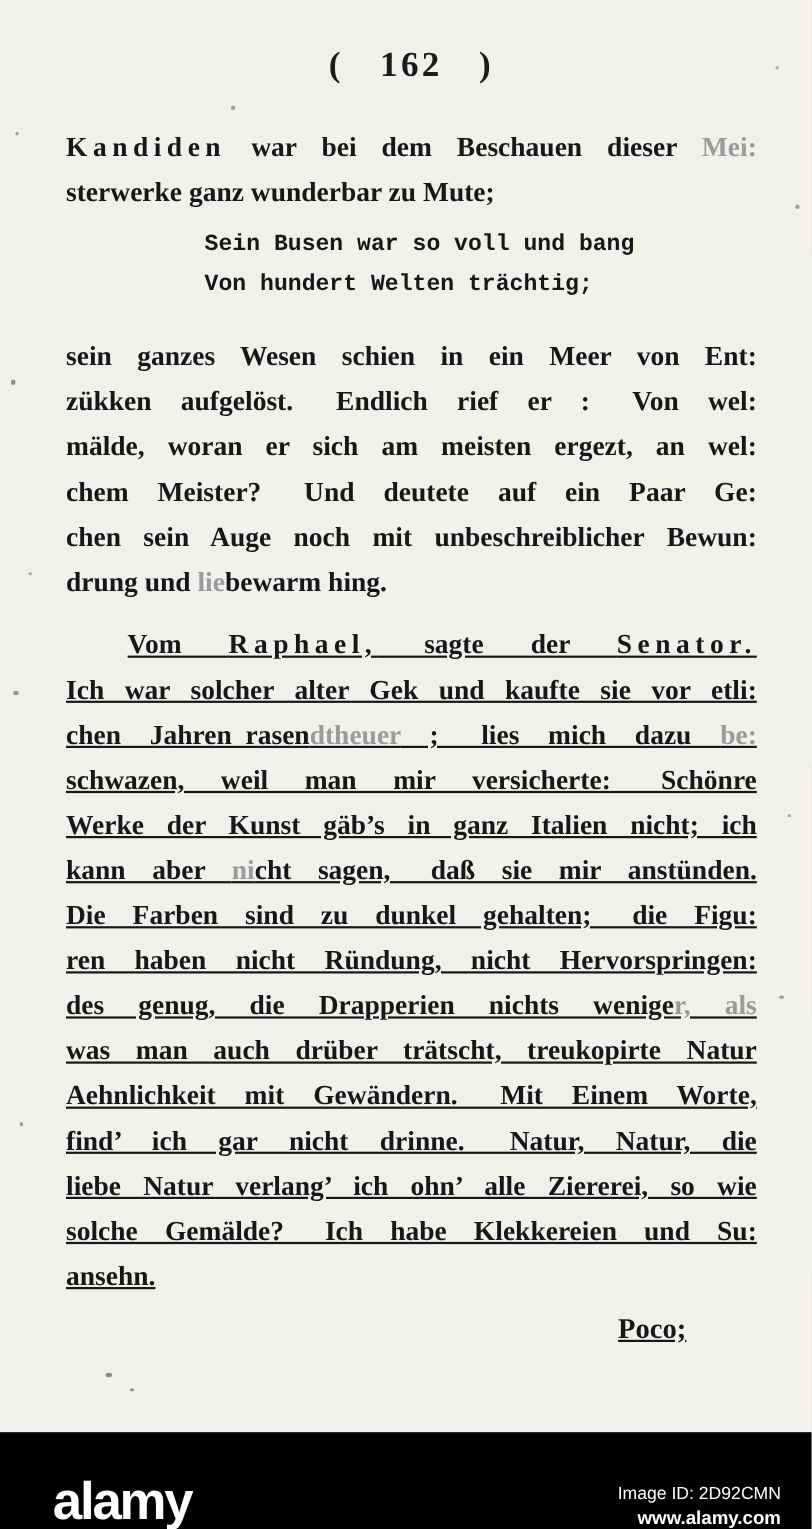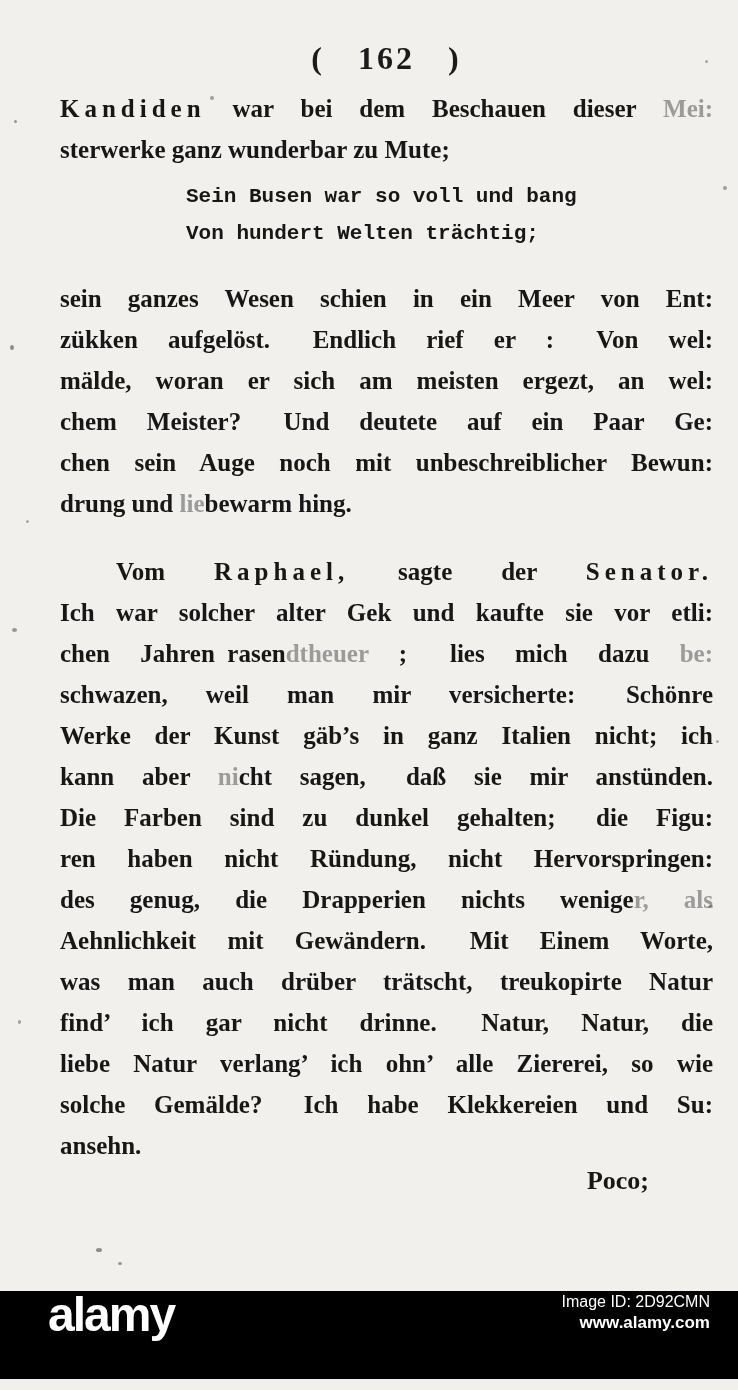--- a/index.html
+++ b/index.html
@@ -1,37 +1,37 @@
 <!DOCTYPE html>
 <html><head>
 <meta charset="utf-8">
 <style>
   html,body{margin:0;padding:0;background:#dedede;}
   .page{position:relative;width:738px;height:1390px;background:#f2f0ed;overflow:hidden;
         font-family:"Liberation Serif","DejaVu Serif",serif;}
   .scan{position:absolute;top:0;left:0;right:0;bottom:88px;box-sizing:border-box;
-        padding:30px 25px 0 60px;color:#171717;}
+        padding:30px 50px 0 60px;color:#171717;}
   .pagenum{margin-top:10px;height:48px;text-align:center;font-size:32px;font-weight:bold;
            color:#1b1b1b;word-spacing:22px;letter-spacing:3px;}
   .block{font-weight:bold;}
   .b-para{font-size:25px;line-height:41px;}
   .line{text-align:justify;text-align-last:justify;}
   .line.last{text-align:center;text-align-last:left;}
   .line.ind{text-indent:56px;}
   .b-verse{margin:8px 0 10px 126px;font-size:21px;line-height:37px;font-family:Liberation Mono, monospace;}
   .b-verse .line{text-align:left;text-align-last:left;}
-  .blk-para-1{}
+  .blk-para-1{margin-top:26px;}
   .blk-para-2{margin-top:26px;}
-  .blk-para-3{margin-top:27px;}
+  .blk-para-3{margin-top:16px;text-decoration:underline;}
   .sp{letter-spacing:5px;}
   .fade{color:#9b9b9b;}
-  .catchword{padding-right:64px;text-align:right;font-size:26px;
-             font-weight:bold;color:#171717;}
-  .bar{position:absolute;left:0;right:0;bottom:11px;height:88px;background:#000;
-       display:flex;align-items:flex-start;justify-content:space-between;box-sizing:border-box;
+  .catchword{margin-top:12px;padding-right:64px;text-align:right;font-size:26px;
+             font-weight:bold;color:#171717;text-decoration:underline;}
+  .bar{position:absolute;left:0;right:0;bottom:0;height:88px;background:#000;
+       display:flex;align-items:flex-end;justify-content:space-between;box-sizing:border-box;
        padding:0 28px 0 48px;font-family:"Liberation Sans","DejaVu Sans",sans-serif;}
   .logo{color:#ffffff;font-size:48px;font-weight:bold;letter-spacing:-2px;line-height:1;}
   .meta{text-align:right;color:#ffffff;line-height:21px;}
   .meta .id{font-size:16px;font-weight:normal;}
   .meta .url{font-size:17px;font-weight:bold;}
   .speck{position:absolute;background:#3c3c3c;border-radius:50%;}
 </style>
 </head>
 <body>
 
@@ -62,22 +62,22 @@
         <div class="block b-para blk-para-3">
           <div class="line ind"><span>Vom </span><span class="sp">Raphael,</span><span> sagte der </span><span class="sp">Senator.</span></div>
           <div class="line"><span>Ich war solcher alter Gek und kaufte sie vor etli:</span></div>
           <div class="line"><span>chen Jahren rasen</span><span class="fade">dtheuer</span><span> ;  lies mich dazu </span><span class="fade">be:</span></div>
           <div class="line"><span>schwazen, weil man mir versicherte:  Schönre</span></div>
           <div class="line"><span>Werke der Kunst gäb’s in ganz Italien nicht; ich</span></div>
           <div class="line"><span>kann aber </span><span class="fade">ni</span><span>cht sagen,  daß sie mir anstünden.</span></div>
           <div class="line"><span>Die Farben sind zu dunkel gehalten;  die Figu:</span></div>
           <div class="line"><span>ren haben nicht Ründung, nicht Hervorspringen:</span></div>
           <div class="line"><span>des genug, die Drapperien nichts wenige</span><span class="fade">r, als</span></div>
+          <div class="line"><span>was man auch drüber trätscht, treukopirte Natur</span></div>
           <div class="line"><span>Aehnlichkeit mit Gewändern.  Mit Einem Worte,</span></div>
-          <div class="line"><span>was man auch drüber trätscht, treukopirte Natur</span></div>
           <div class="line"><span>find’ ich gar nicht drinne.  Natur, Natur, die</span></div>
           <div class="line"><span>liebe Natur verlang’ ich ohn’ alle Ziererei, so wie</span></div>
           <div class="line"><span>solche Gemälde?  Ich habe Klekkereien und Su:</span></div>
           <div class="line last"><span>ansehn.</span></div>
         </div>
       </div>
 
     <div class="catchword">Poco;</div>
 
     <span class="speck" style="left:210px;top:96px;width:4px;height:4px;opacity:.45;"></span>

